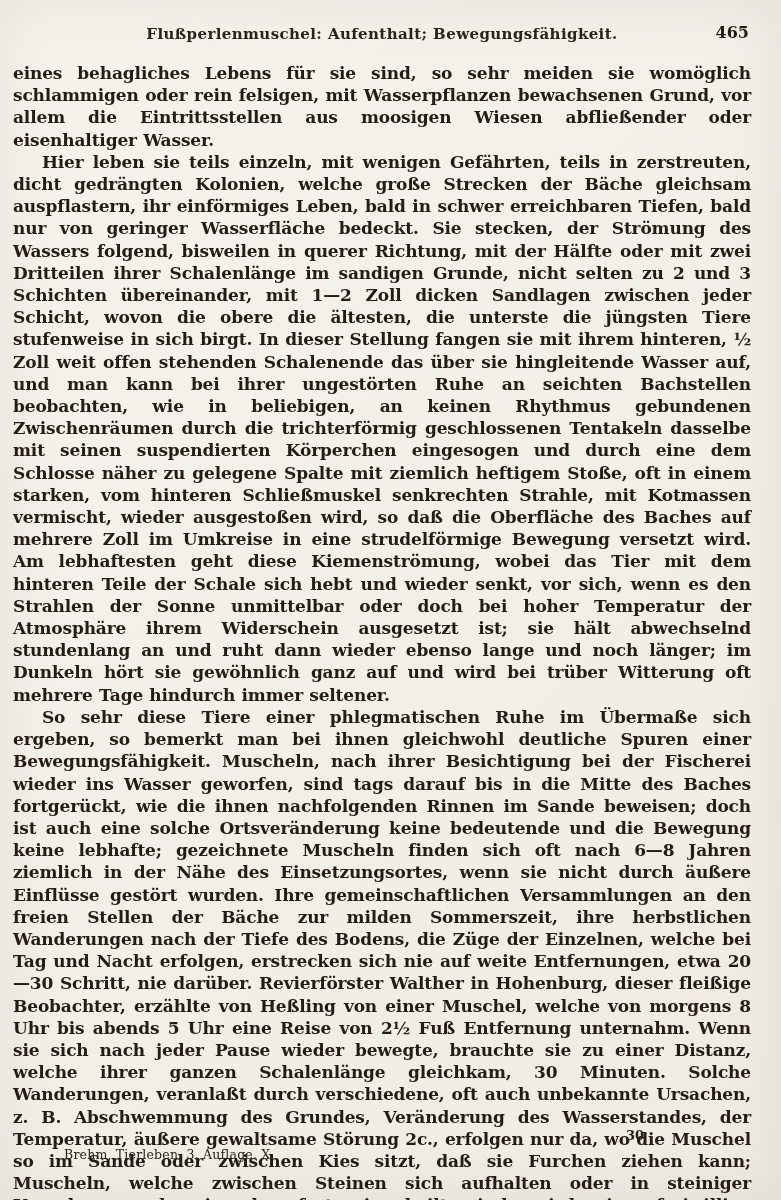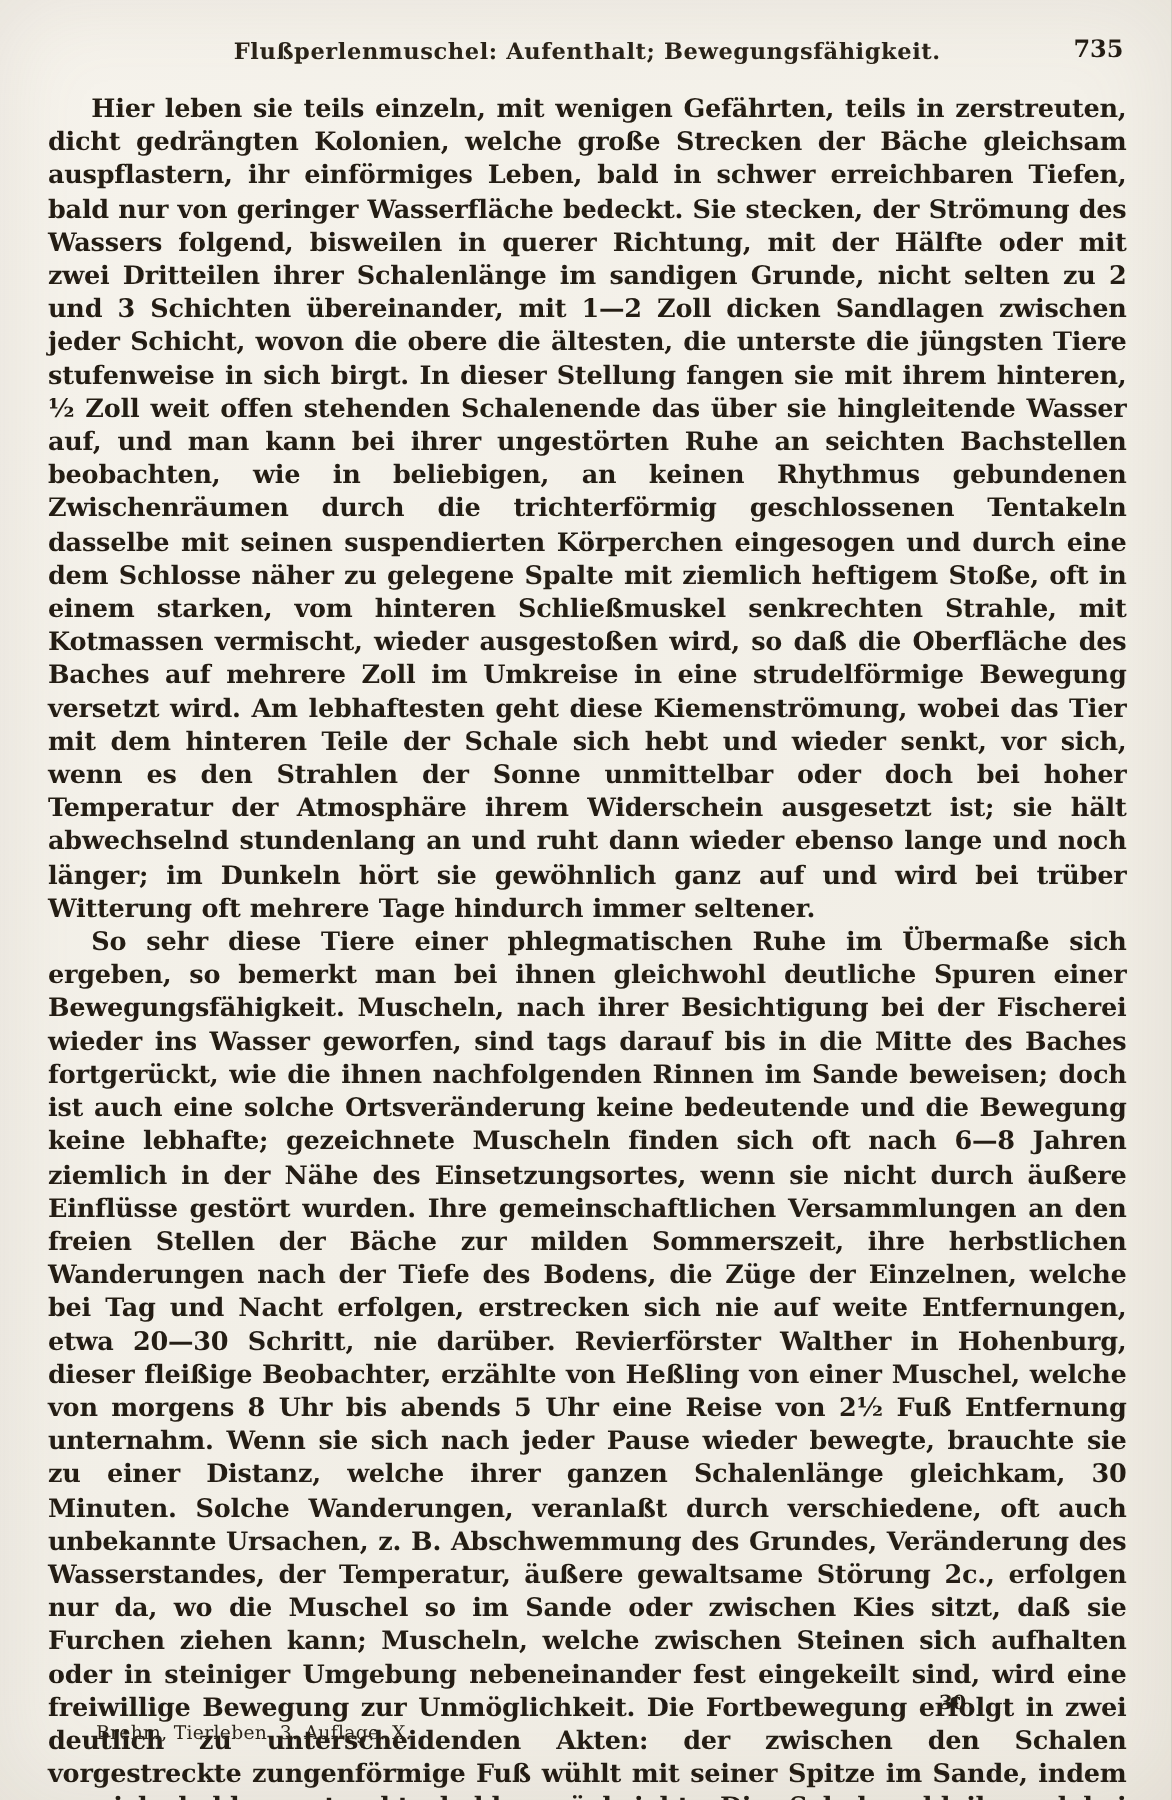--- a/index.html
+++ b/index.html
@@ -5,21 +5,21 @@
   html, body {
     margin: 0;
     padding: 0;
     background: #cfcabe;
   }
   .page {
     position: relative;
     width: 781px;
     height: 1200px;
     box-sizing: border-box;
-    padding: 24px 30px 0 32px;
+    padding: 24px 30px 0 13px;
     background: linear-gradient(135deg, #f6f3ec 0%, #f2efe7 55%, #efebe2 100%);
     color: #241d14;
     font-family: "DejaVu Serif", "Liberation Serif", serif;
     overflow: hidden;
     box-shadow: inset 0 0 60px rgba(120,110,90,0.12);
   }
   .page-header {
     position: relative;
     height: 26px;
     margin-bottom: 12px;
@@ -71,24 +71,25 @@
     color: #2a2318;
   }
 </style>
 </head>
 <body>
 
 <div class="page">
 
   <div class="page-header">
     <span class="running-title">Flußperlenmuschel: Aufenthalt; Bewegungsfähigkeit.</span>
-    <span class="page-number">735</span>
+    <span class="page-number">465</span>
   </div>
 
   <div class="body-text">
+    <p class="para no-indent">eines behagliches Lebens für sie sind, so sehr meiden sie womöglich schlammigen oder rein felsigen, mit Wasserpflanzen bewachsenen Grund, vor allem die Eintrittsstellen aus moosigen Wiesen abfließender oder eisenhaltiger Wasser.</p>
     <p class="para">Hier leben sie teils einzeln, mit wenigen Gefährten, teils in zerstreuten, dicht gedrängten Kolonien, welche große Strecken der Bäche gleichsam auspflastern, ihr einförmiges Leben, bald in schwer erreichbaren Tiefen, bald nur von geringer Wasserfläche bedeckt. Sie stecken, der Strömung des Wassers folgend, bisweilen in querer Richtung, mit der Hälfte oder mit zwei Dritteilen ihrer Schalenlänge im sandigen Grunde, nicht selten zu 2 und 3 Schichten übereinander, mit 1—2 Zoll dicken Sandlagen zwischen jeder Schicht, wovon die obere die ältesten, die unterste die jüngsten Tiere stufenweise in sich birgt. In dieser Stellung fangen sie mit ihrem hinteren, ½ Zoll weit offen stehenden Schalenende das über sie hingleitende Wasser auf, und man kann bei ihrer ungestörten Ruhe an seichten Bachstellen beobachten, wie in beliebigen, an keinen Rhythmus gebundenen Zwischenräumen durch die trichterförmig geschlossenen Tentakeln dasselbe mit seinen suspendierten Körperchen eingesogen und durch eine dem Schlosse näher zu gelegene Spalte mit ziemlich heftigem Stoße, oft in einem starken, vom hinteren Schließmuskel senkrechten Strahle, mit Kotmassen vermischt, wieder ausgestoßen wird, so daß die Oberfläche des Baches auf mehrere Zoll im Umkreise in eine strudelförmige Bewegung versetzt wird. Am lebhaftesten geht diese Kiemenströmung, wobei das Tier mit dem hinteren Teile der Schale sich hebt und wieder senkt, vor sich, wenn es den Strahlen der Sonne unmittelbar oder doch bei hoher Temperatur der Atmosphäre ihrem Widerschein ausgesetzt ist; sie hält abwechselnd stundenlang an und ruht dann wieder ebenso lange und noch länger; im Dunkeln hört sie gewöhnlich ganz auf und wird bei trüber Witterung oft mehrere Tage hindurch immer seltener.</p>
     <p class="para">So sehr diese Tiere einer phlegmatischen Ruhe im Übermaße sich ergeben, so bemerkt man bei ihnen gleichwohl deutliche Spuren einer Bewegungsfähigkeit. Muscheln, nach ihrer Besichtigung bei der Fischerei wieder ins Wasser geworfen, sind tags darauf bis in die Mitte des Baches fortgerückt, wie die ihnen nachfolgenden Rinnen im Sande beweisen; doch ist auch eine solche Ortsveränderung keine bedeutende und die Bewegung keine lebhafte; gezeichnete Muscheln finden sich oft nach 6—8 Jahren ziemlich in der Nähe des Einsetzungsortes, wenn sie nicht durch äußere Einflüsse gestört wurden. Ihre gemeinschaftlichen Versammlungen an den freien Stellen der Bäche zur milden Sommerszeit, ihre herbstlichen Wanderungen nach der Tiefe des Bodens, die Züge der Einzelnen, welche bei Tag und Nacht erfolgen, erstrecken sich nie auf weite Entfernungen, etwa 20—30 Schritt, nie darüber. Revierförster Walther in Hohenburg, dieser fleißige Beobachter, erzählte von Heßling von einer Muschel, welche von morgens 8 Uhr bis abends 5 Uhr eine Reise von 2½ Fuß Entfernung unternahm. Wenn sie sich nach jeder Pause wieder bewegte, brauchte sie zu einer Distanz, welche ihrer ganzen Schalenlänge gleichkam, 30 Minuten. Solche Wanderungen, veranlaßt durch verschiedene, oft auch unbekannte Ursachen, z. B. Abschwemmung des Grundes, Veränderung des Wasserstandes, der Temperatur, äußere gewaltsame Störung 2c., erfolgen nur da, wo die Muschel so im Sande oder zwischen Kies sitzt, daß sie Furchen ziehen kann; Muscheln, welche zwischen Steinen sich aufhalten oder in steiniger Umgebung nebeneinander fest eingekeilt sind, wird eine freiwillige Bewegung zur Unmöglichkeit. Die Fortbewegung erfolgt in zwei deutlich zu unterscheidenden Akten: der zwischen den Schalen vorgestreckte zungenförmige Fuß wühlt mit seiner Spitze im Sande, indem er sich bald ausstreckt, bald zurückzieht. Die Schalen bleiben dabei bewegungslos, am hinteren Ende offen, die Afterröhre und der Mantelschlitz ragen über ihren Rand hervor. Nun erfolgt eine Pause. Alsdann beginnt eine lebhafte Kiemenströmung,</p>
   </div>
 
   <div class="sheet-signature">30</div>
 
   <div class="footer-imprint">Brehm, Tierleben. 3. Auflage. X.</div>
 
 </div>
 

